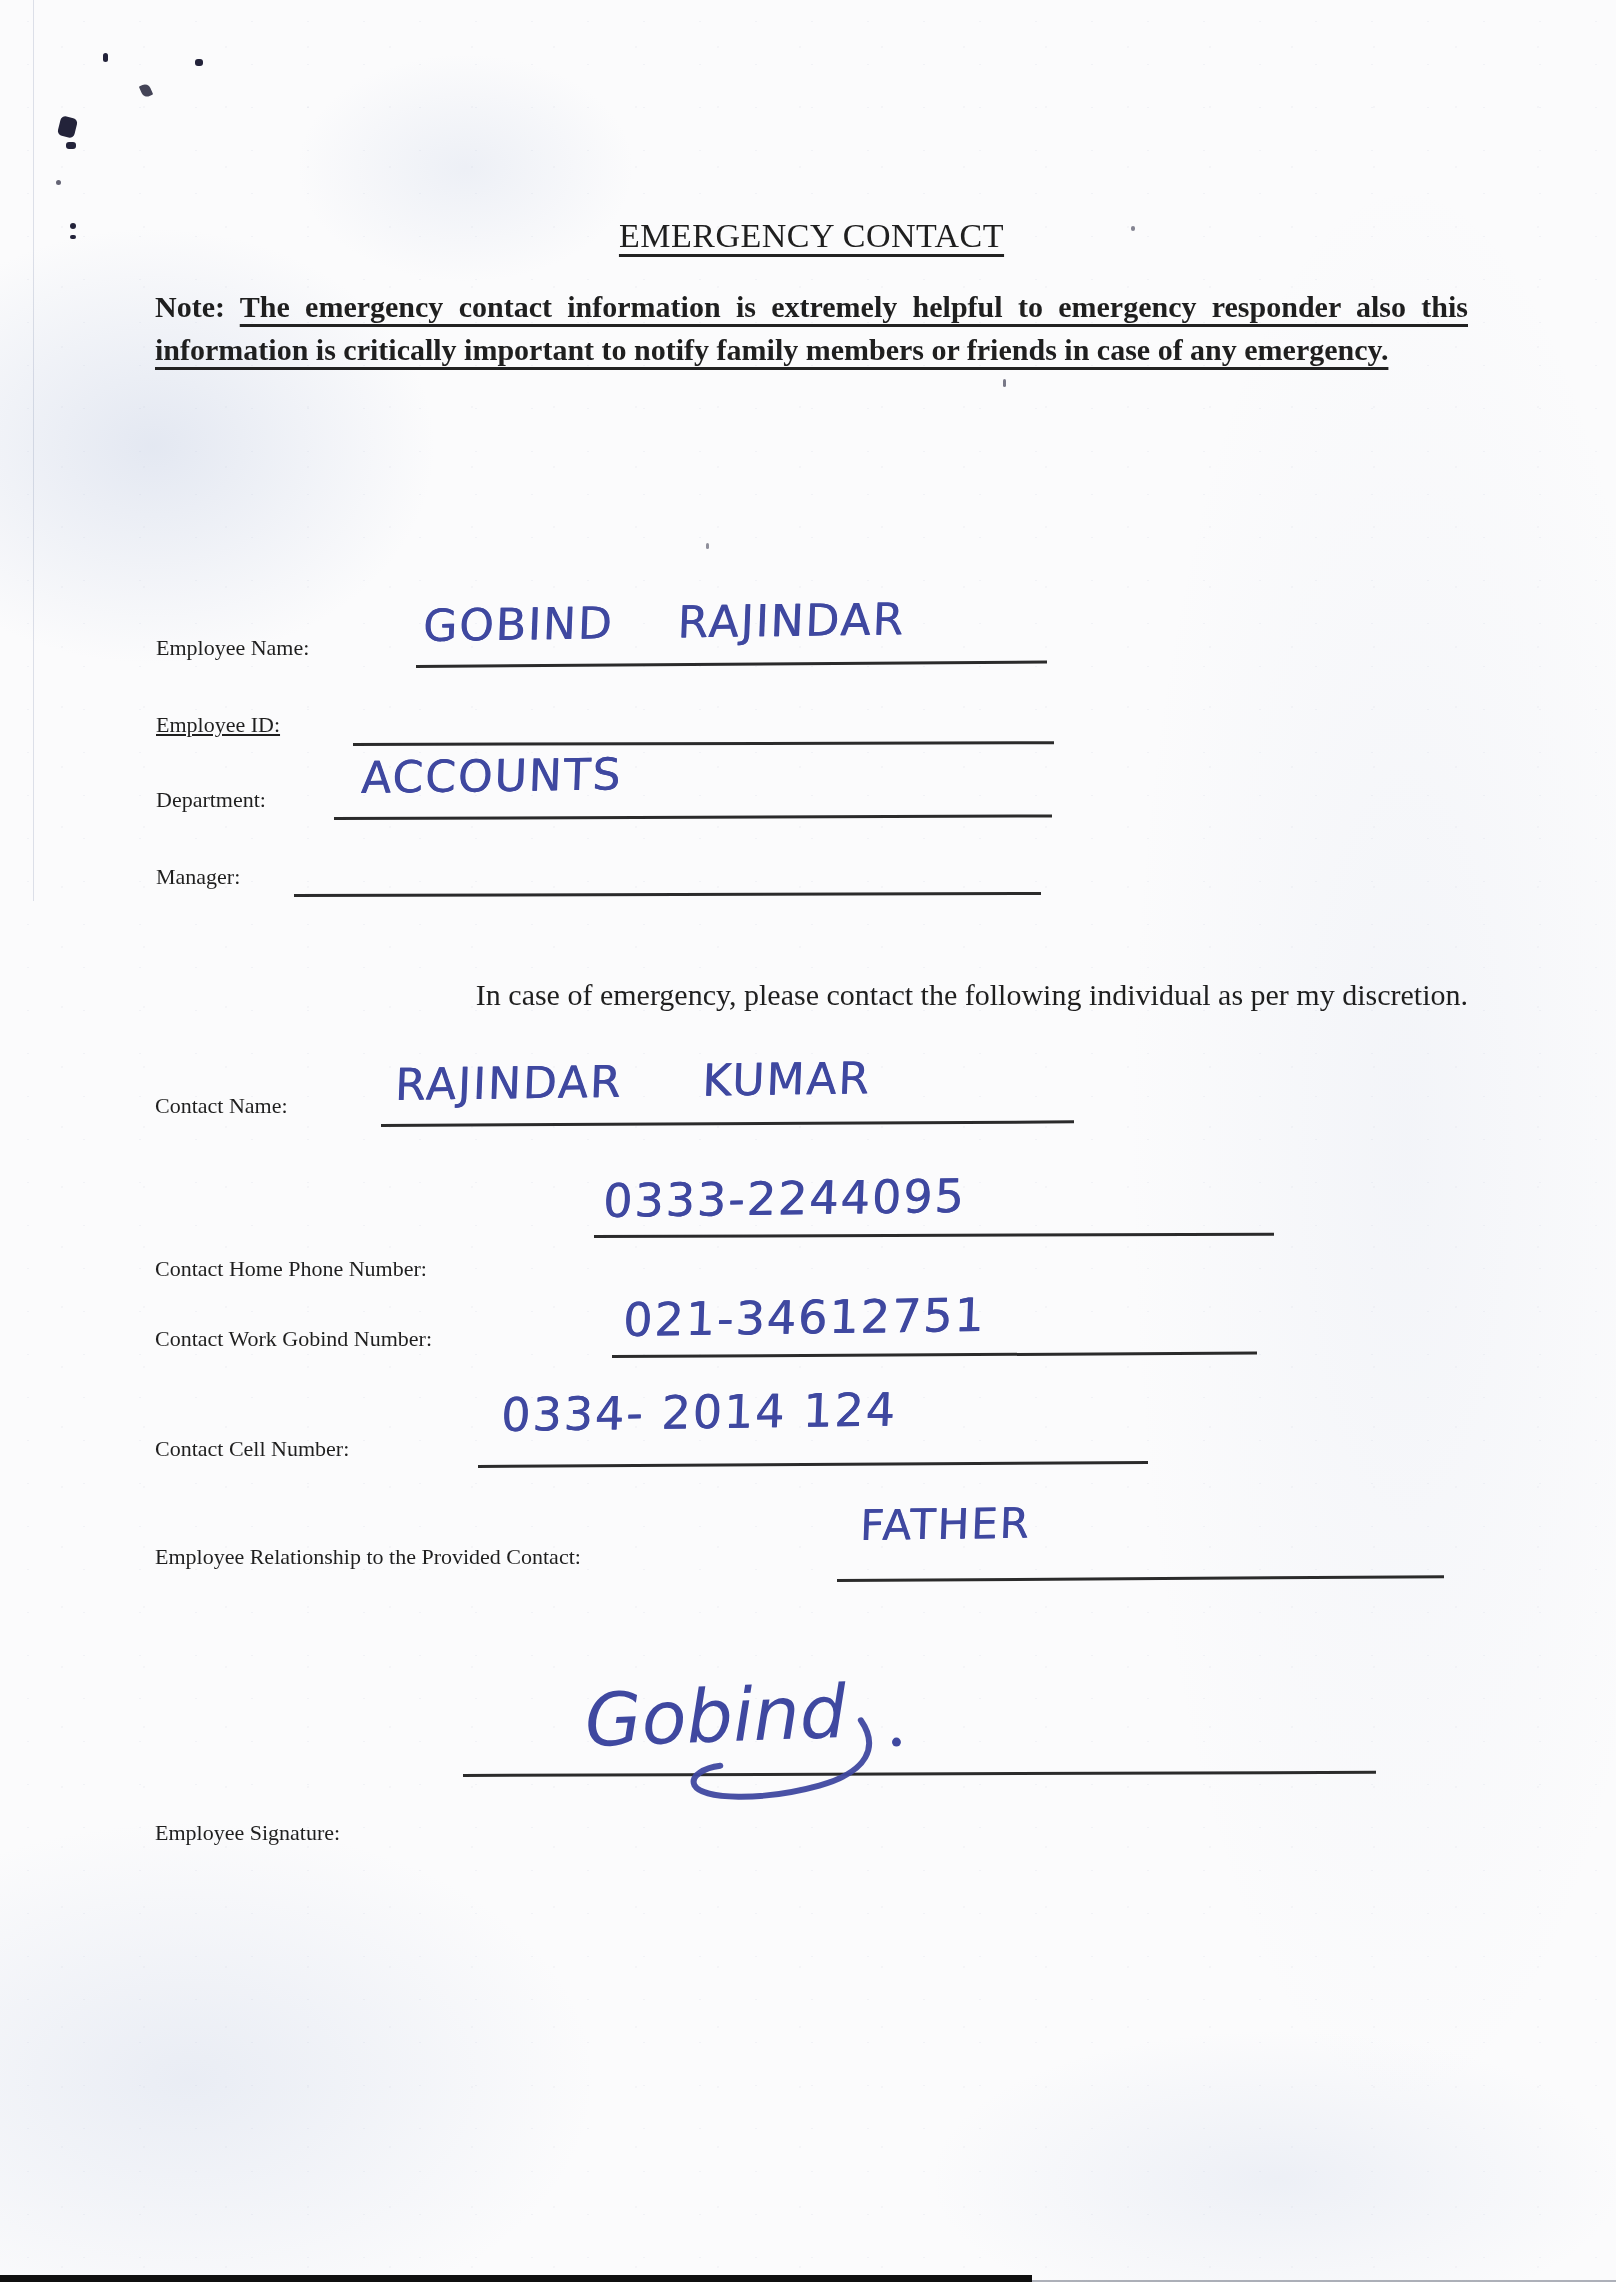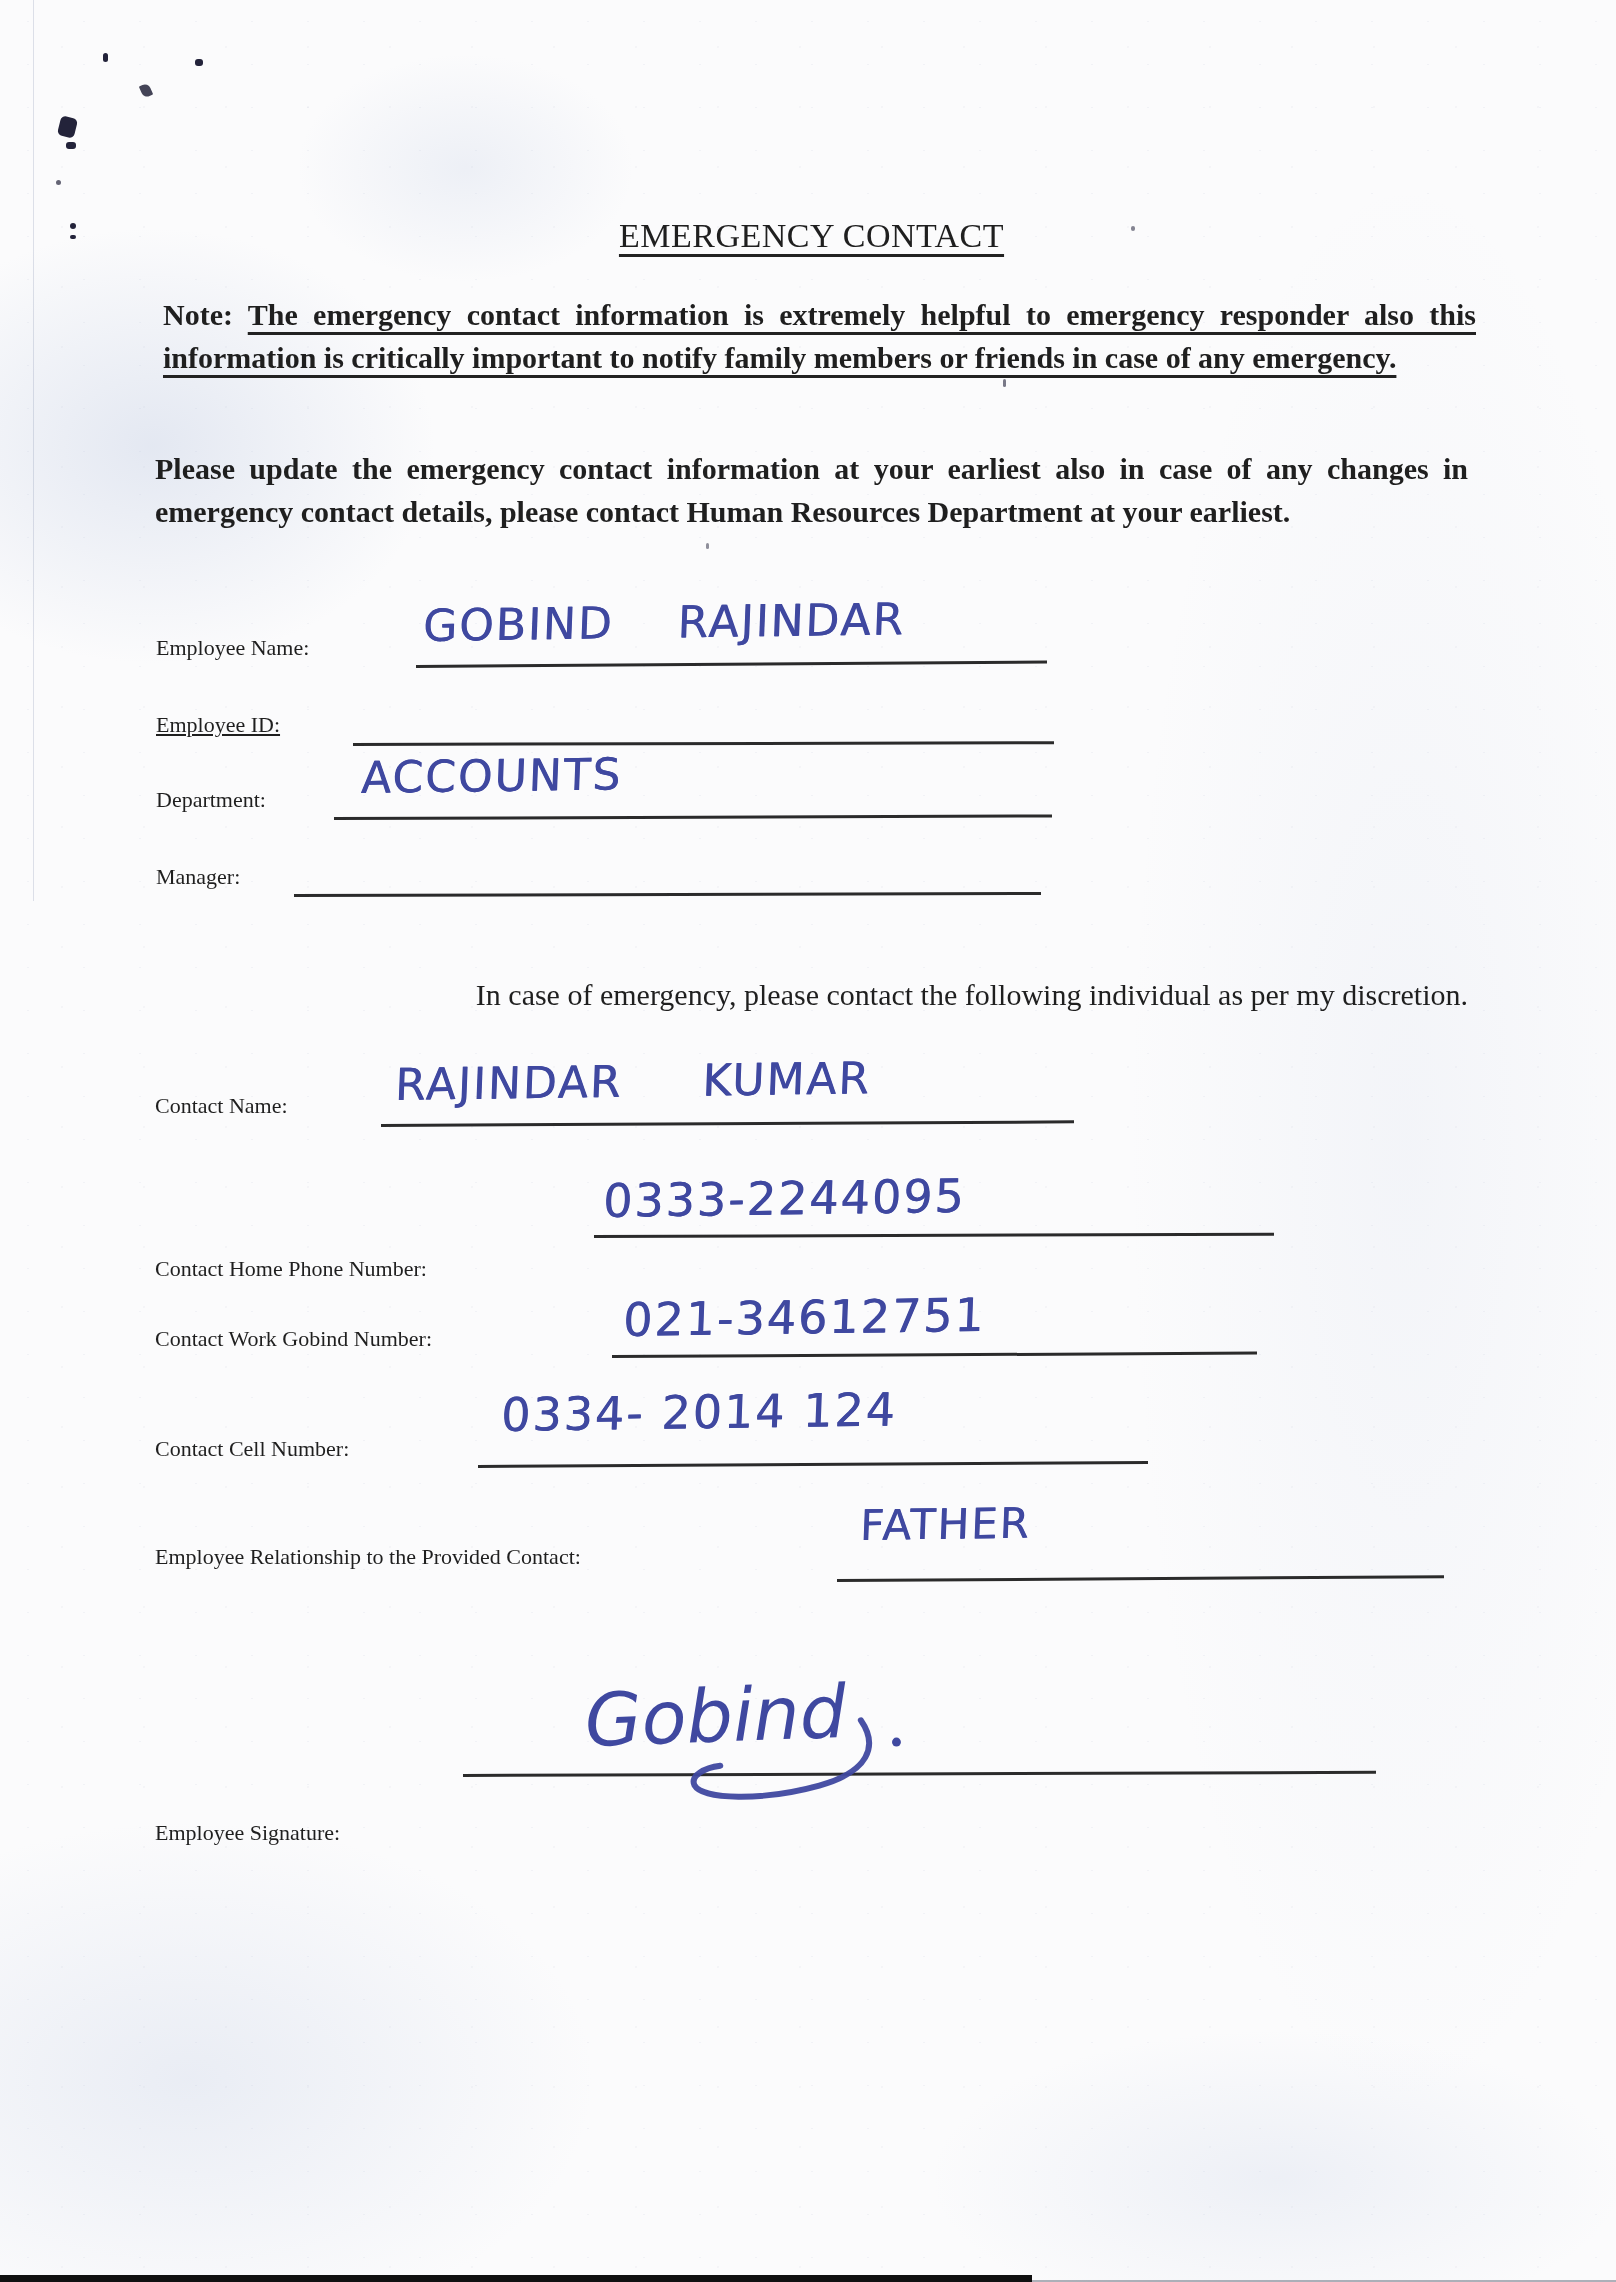--- a/index.html
+++ b/index.html
@@ -106,27 +106,26 @@
   <span class="speck" style="left:70px; top:223px; width:6px; height:6px;"></span>
   <span class="speck" style="left:70px; top:235px; width:6px; height:4px;"></span>
   <span class="speck" style="left:1131px; top:226px; width:4px; height:5px; opacity:.55;"></span>
   <span class="speck" style="left:1003px; top:379px; width:3px; height:8px; opacity:.6;"></span>
   <span class="speck" style="left:706px; top:543px; width:3px; height:6px; opacity:.5;"></span>
 
   <div class="title">
     <span class="u">EMERGENCY CONTACT</span>
   </div>
 
-  <p class="para note-p" style="margin:8px;">
+  <p class="para note-p" style="margin:0;">
     <span>Note:</span>
     <span> </span>
     <span class="u">The emergency contact information is extremely helpful to emergency responder also this information is critically important to notify family members or friends in case of any emergency.</span>
   </p>
 
-  <p class="para intro-p" style="margin:0;">Please update the emergency contact information at your earliest also in case of any changes in emergency contact details, please contact Human Resources Department at your earliest.</p>
 
   <span class="label" style="left:156px; top:635px;">Employee Name:</span>
   <div class="fline" style="left:416px; top:665px; width:631px; transform:rotate(-0.4deg);"></div>
   <span class="ink" style="left:422px; top:600px; font-size:44px; word-spacing:16px;">GOBIND  RAJINDAR</span>
 
   <span class="label" style="left:156px; top:712px;text-decoration:underline;">Employee ID:</span>
   <div class="fline" style="left:353px; top:743px; width:701px; transform:rotate(-0.15deg);"></div>
   <span class="ink" style="left:376px; top:693px; font-size:44px;"></span>
 
   <span class="label" style="left:156px; top:787px;">Department:</span>

